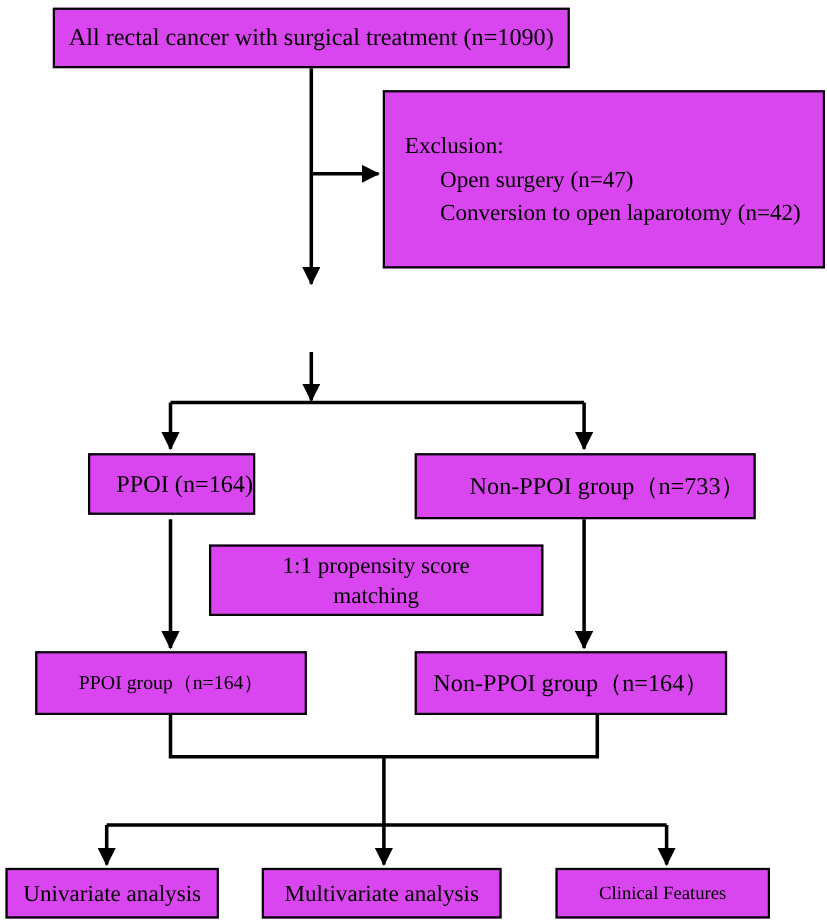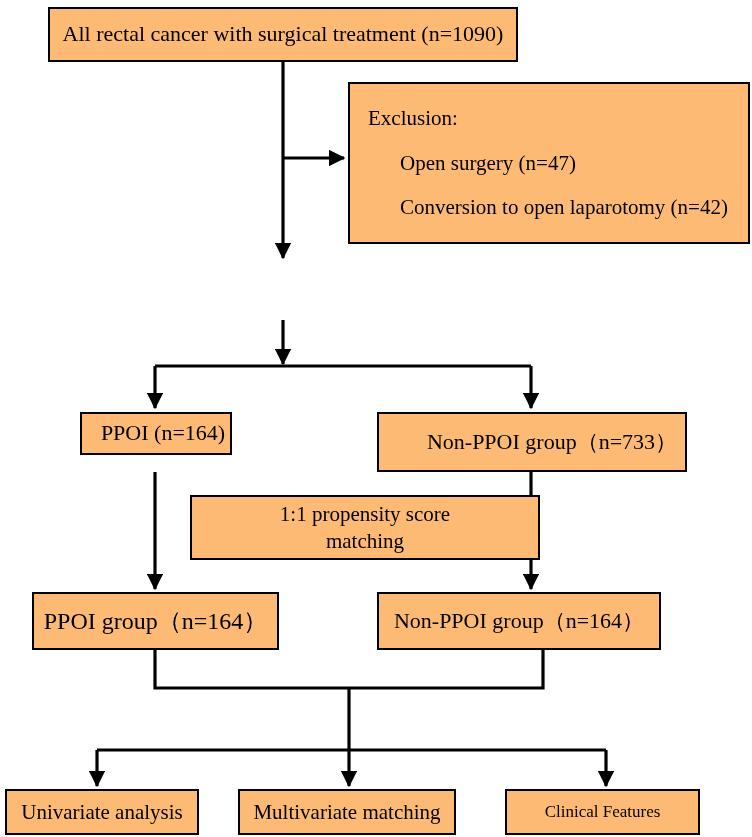--- a/index.html
+++ b/index.html
@@ -20,52 +20,52 @@
     left: 0;
     top: 0;
     width: 752px;
     height: 837px;
     pointer-events: none;
   }
   .node {
     position: absolute;
     box-sizing: border-box;
     border: 2.5px solid #000000;
-    background: #fdba74;
+    background: #d946ef;
     display: flex;
     align-items: center;
     color: #000000;
     line-height: 1.28;
   }
   .node.center {
     justify-content: center;
     text-align: center;
   }
   .node.left {
-    justify-content: center;
+    justify-content: flex-end;
     text-align: left;
   }
   .node .txt {
     display: block;
     white-space: pre-line;
   }
   .exclusion-body {
     display: block;
     width: 100%;
     padding: 0 0 0 18px;
     box-sizing: border-box;
   }
   .exclusion-body .head {
     display: block;
     margin-bottom: 1px;
   }
   .exclusion-body .item {
     display: block;
     padding-left: 32px;
-    margin-top: 18px;
+    margin-top: 4px;
   }
 </style>
 </head>
 <body>
 
 <div id="canvas">
 
   <svg id="wires" viewBox="0 0 752 837" width="752" height="837">
     <defs>
       <marker id="arrowhead" viewBox="0 0 10 10" refX="9.2" refY="5" markerWidth="5.2" markerHeight="5.2" orient="auto-start-reverse">
@@ -104,46 +104,46 @@
 
   <div class="node left" style="left:348px; top:82px; width:402px; height:162px; font-size:21px;">
     <span class="exclusion-body">
       <span class="head">Exclusion:</span>
       <span class="item">Open surgery (n=47)</span>
       <span class="item">Conversion to open laparotomy (n=42)</span>
     </span>
   </div>
 
 
-  <div class="node left" style="left:80px; top:412px; width:152px; height:43px; font-size:22px; padding-left:14px;">
+  <div class="node left" style="left:80px; top:412px; width:152px; height:56px; font-size:22px; padding-left:14px;">
     <span class="txt">PPOI (n=164)</span>
   </div>
 
   <div class="node center" style="left:377px; top:412px; width:310px; height:60px; font-size:22px;padding-left:40px;">
     <span class="txt">Non-PPOI group（n=733）</span>
   </div>
 
-  <div class="node center" style="left:190px; top:495px; width:350px; height:65px; font-size:21px;">
+  <div class="node center" style="left:190px; top:495px; width:304px; height:65px; font-size:21px;">
     <span class="txt">1:1 propensity score
 matching</span>
   </div>
 
-  <div class="node center" style="left:32px; top:592px; width:247px; height:58px; font-size:24px;">
+  <div class="node center" style="left:32px; top:592px; width:247px; height:58px; font-size:18px;">
     <span class="txt">PPOI group（n=164）</span>
   </div>
 
   <div class="node center" style="left:377px; top:592px; width:284px; height:58px; font-size:22px;">
     <span class="txt">Non-PPOI group（n=164）</span>
   </div>
 
   <div class="node center" style="left:5px; top:789px; width:194px; height:46px; font-size:21px;">
     <span class="txt">Univariate analysis</span>
   </div>
 
   <div class="node center" style="left:238px; top:789px; width:218px; height:46px; font-size:21px;">
-    <span class="txt">Multivariate matching</span>
+    <span class="txt">Multivariate analysis</span>
   </div>
 
   <div class="node center" style="left:505px; top:789px; width:195px; height:46px; font-size:17px;">
     <span class="txt">Clinical Features</span>
   </div>
 
 </div>
 
 </body></html>

